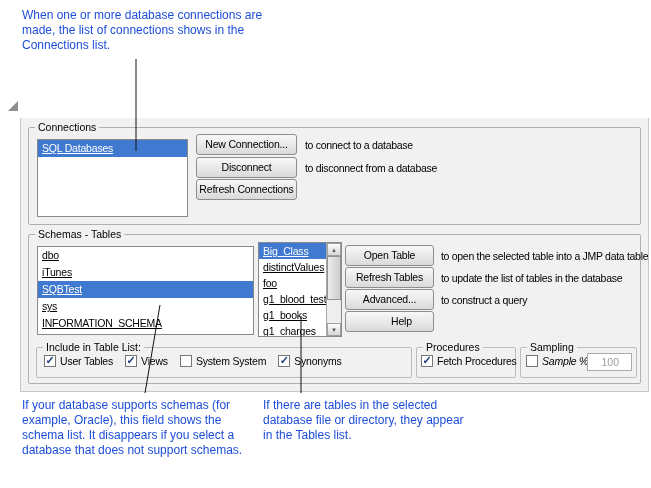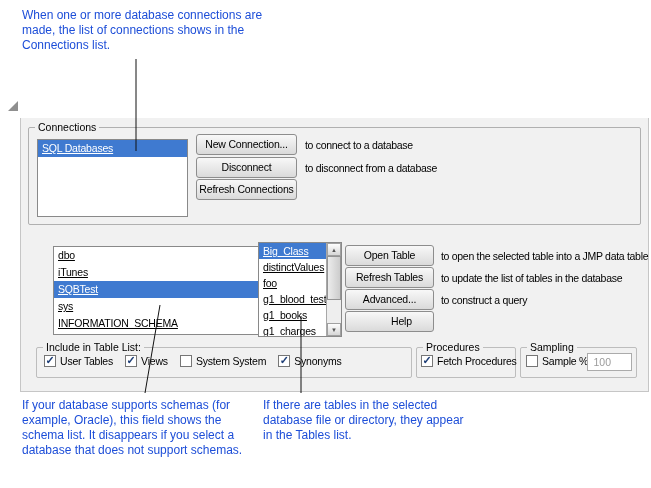--- a/index.html
+++ b/index.html
@@ -36,21 +36,21 @@
 
   .cbrow { position:absolute; display:flex; gap:12px; align-items:center; }
   .cb { display:inline-flex; align-items:center; gap:4px; font-size:10.5px; letter-spacing:-0.2px; white-space:nowrap; }
   .cbbox { width:12px; height:12px; background:#fff; border:1px solid #767676;
            display:inline-flex; align-items:center; justify-content:center; flex:none; }
   .cbbox .check { display:none; font-size:11px; font-weight:bold; color:#1f3f77; line-height:10px; margin-top:-2px; }
   .cbbox.checked .check { display:inline; }
 
   .sample-input { position:absolute; width:45px; height:18px; border:1px solid #ababab; background:#fff;
                   font-family:"Liberation Sans", sans-serif; font-size:10.5px; color:#9b9b9b;
-                  text-align:right; padding-right:20px; }
+                  text-align:right; padding-right:12px; }
 
   .scrollbar { position:absolute; right:0; top:0; width:15px; height:100%;
                background:#eeeeee; border-left:1px solid #a8a8a8; }
   .sb-btn { position:absolute; left:0; width:14px; height:13px;
             background:linear-gradient(#fdfdfd,#d7d7d7); border:1px solid #a0a0a0;
             display:flex; align-items:center; justify-content:center;
             font-size:6px; color:#555; }
   .sb-up { top:0; }
   .sb-down { bottom:0; }
   .sb-thumb { position:absolute; left:0; top:13px; width:14px; height:44px;
@@ -84,22 +84,25 @@
     <div class="listitem sel">SQL Databases</div>
   </div>
 
   <div class="btn" style="left:196px; top:134px; width:101px;">New Connection...</div>
   <div class="btn" style="left:196px; top:157px; width:101px;">Disconnect</div>
   <div class="btn" style="left:196px; top:179px; width:101px;">Refresh Connections</div>
 
   <div class="desc" style="left:305px; top:139px;">to connect to a database</div>
   <div class="desc" style="left:305px; top:162px;">to disconnect from a database</div>
 
+  <div class="group" style="left:28px; top:234px; width:613px; height:150px;">
+    <span class="group-label">Schemas - Tables</span>
+  </div>
 
-  <div class="listbox" style="left:37px; top:246px; width:217px; height:89px;margin-left:16px;">
+  <div class="listbox" style="left:37px; top:246px; width:217px; height:89px;">
     <div class="listitem">dbo</div>
     <div class="listitem">iTunes</div>
     <div class="listitem sel">SQBTest</div>
     <div class="listitem">sys</div>
     <div class="listitem">INFORMATION_SCHEMA</div>
   </div>
 
   <div class="listbox tables" style="left:258px; top:242px; width:84px; height:95px;">
     <div style="margin-right:15px;">
       <div class="listitem sel">Big_Class</div>
@@ -161,21 +164,21 @@
       <span class="cbbox checked">
           <span class="check">✓</span>
         </span>
       <span>Fetch Procedures</span>
     </label>
   </div>
 
   <div class="group" style="left:520px; top:347px; width:117px; height:31px; border-color:#bdbdbd;">
     <span class="group-label">Sampling</span>
   </div>
-  <div class="cbrow" style="left:526px; top:355px;">
+  <div class="cbrow" style="left:526px; top:355px;font-style:italic;">
     <label class="cb">
       <span class="cbbox"></span>
       <span>Sample %</span>
     </label>
   </div>
   <input class="sample-input" style="left: 587px; top: 353px;" readonly="" value="100">
 
 </div>
 
 </body></html>

